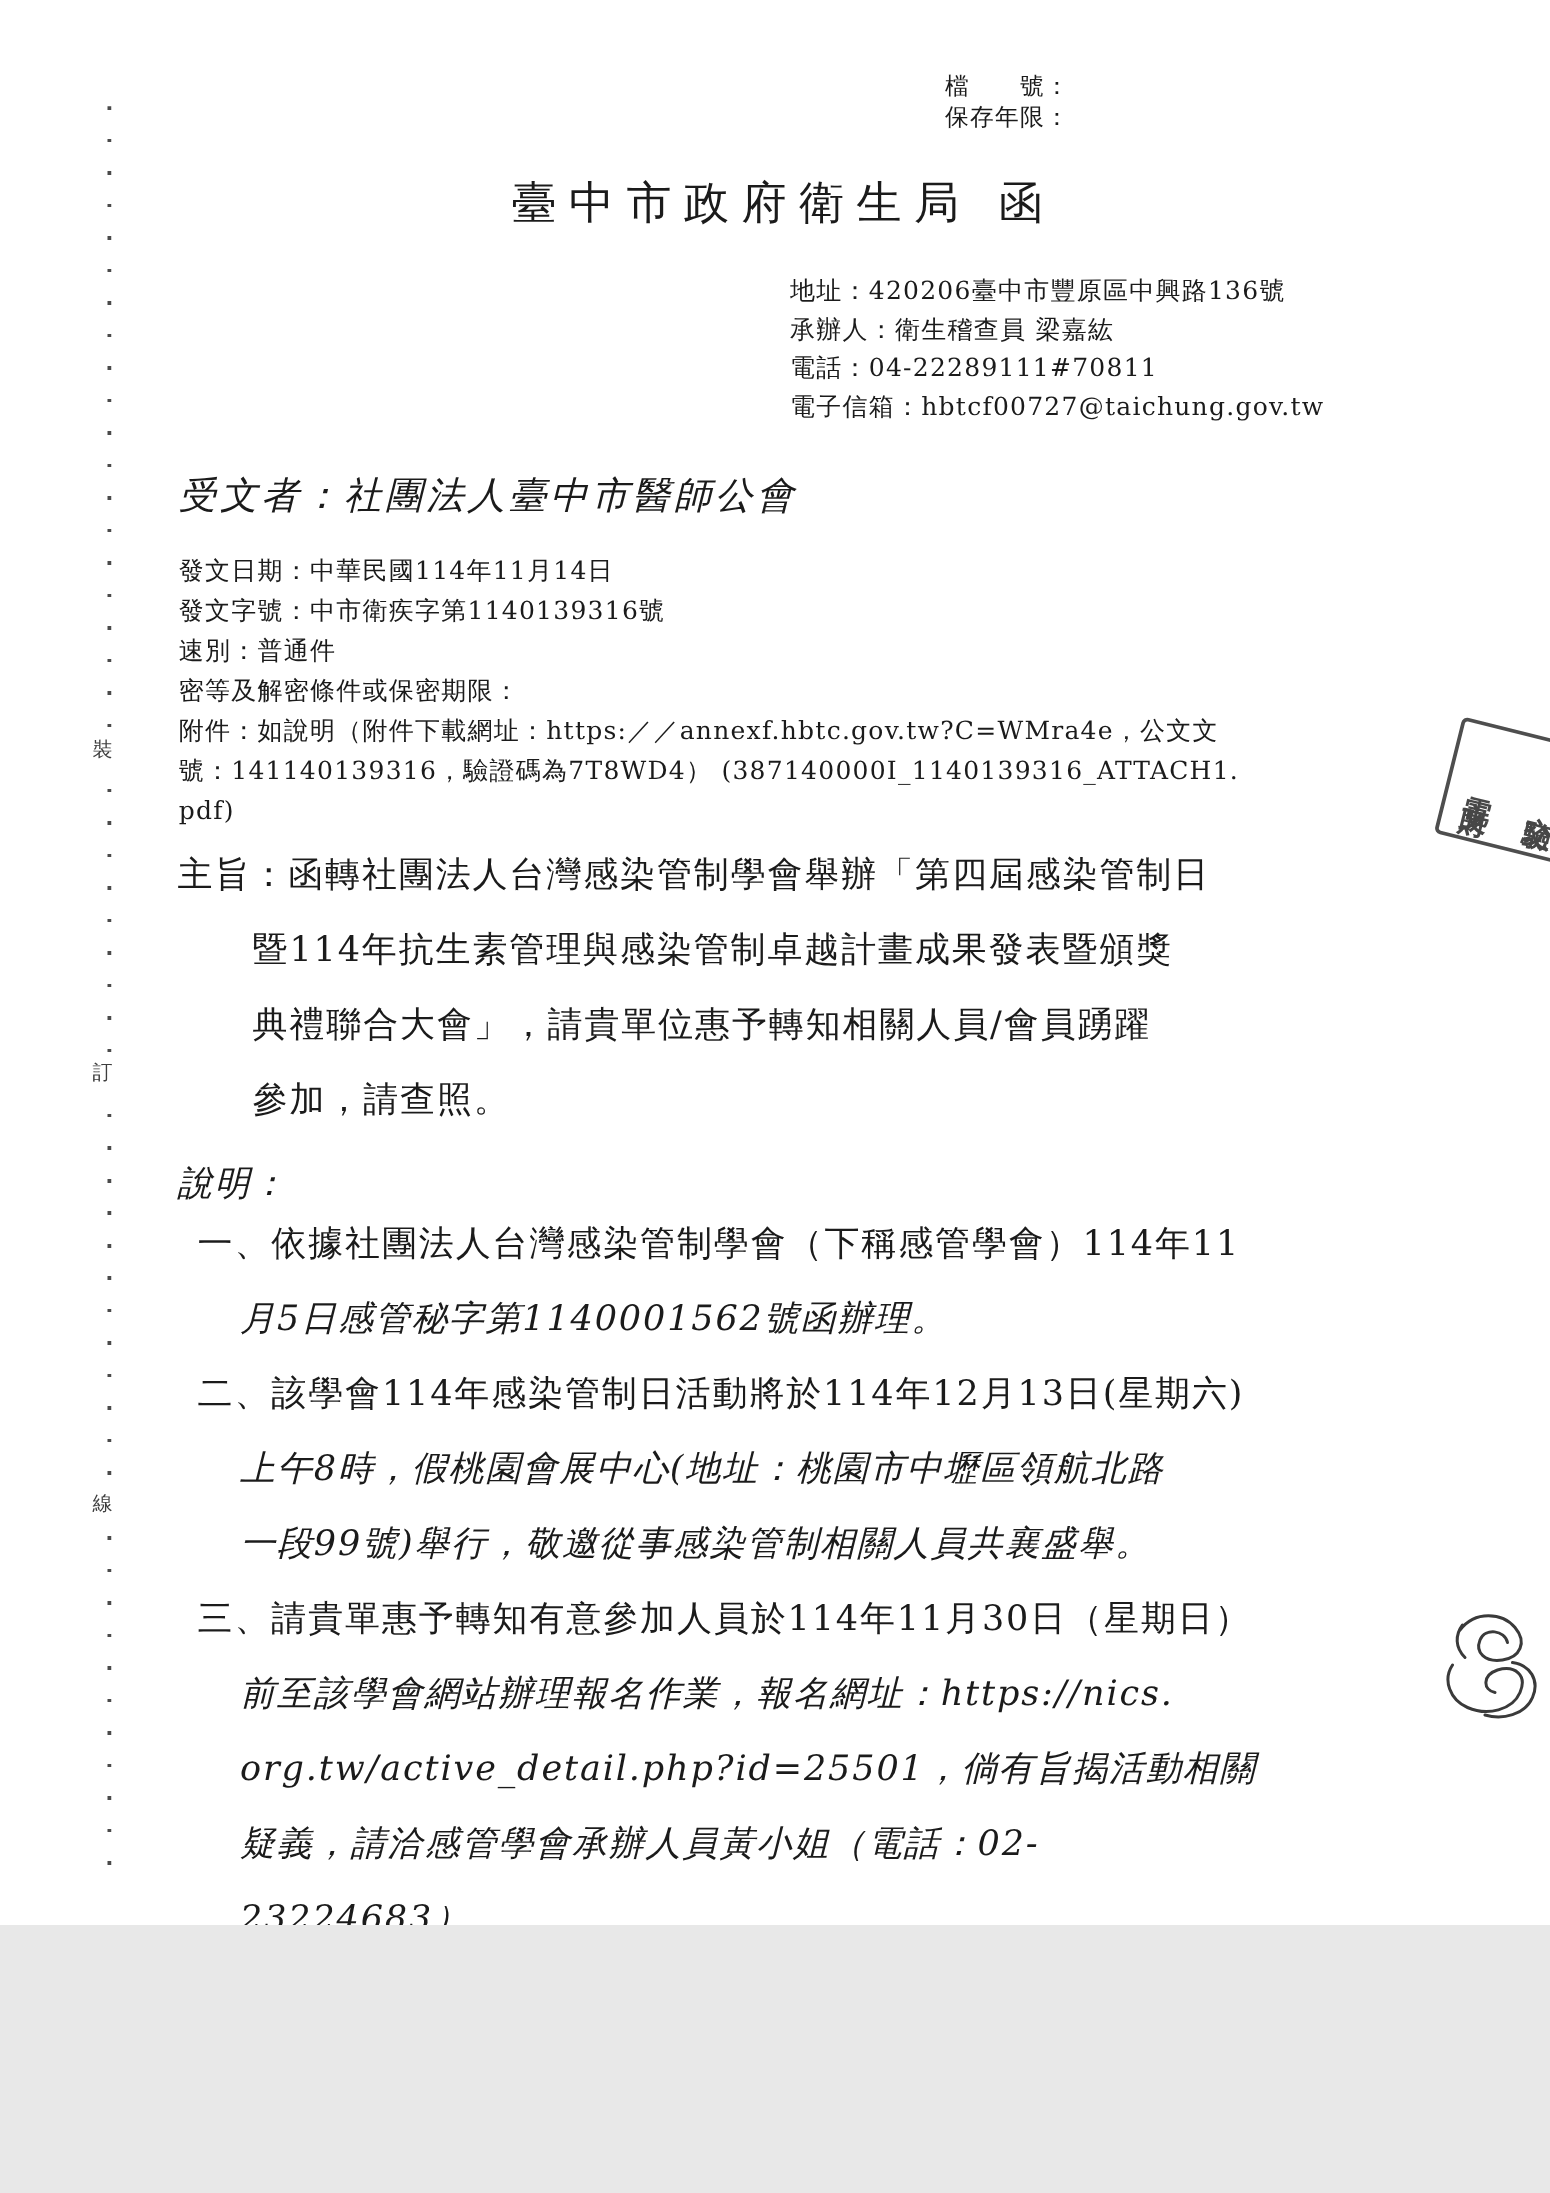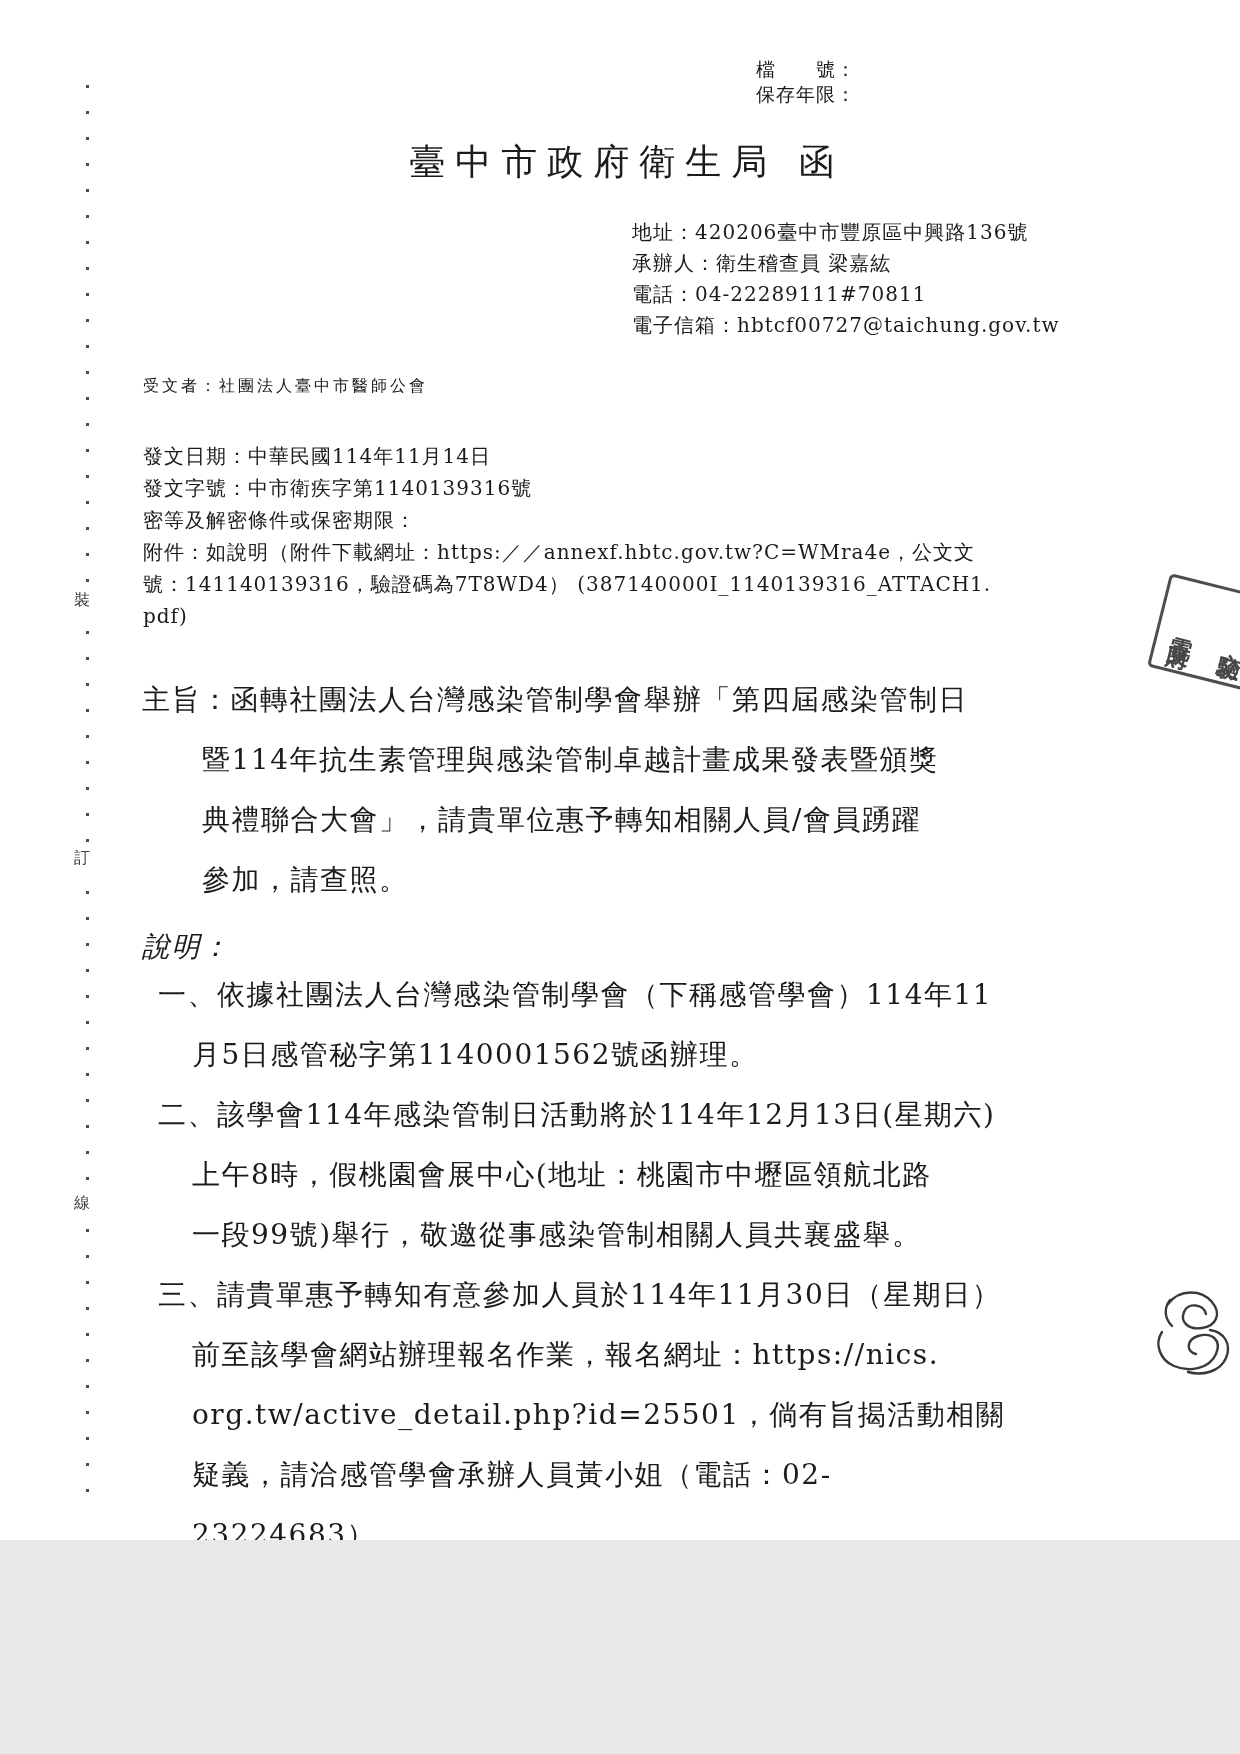--- a/index.html
+++ b/index.html
@@ -12,31 +12,31 @@
     font-family:"DejaVu Serif", serif;
     overflow:hidden;
   }
   
   .file-block { position:absolute; top:57px; left:756px; font-size:19px; line-height:25px; letter-spacing:1px; }
   
   .doc-title { position:absolute; top:138px; left:0; width:100%; text-align:center; font-size:36px; letter-spacing:10px; padding-left:14px; box-sizing:border-box; }
   
   .sender-info { position:absolute; top:217px; left:632px; font-size:20px; line-height:31px; letter-spacing:1px; }
   
-  .recipient { position:absolute; top:376px; left:143px; font-size:16px; letter-spacing:3px; }
+  .recipient { position:absolute; top:376px; left:143px; font-size:30px; letter-spacing:3px;font-style:italic; }
   
   .meta { position:absolute; top:440px; left:143px; font-size:20px; line-height:32px; letter-spacing:1px; }
   .meta .cont { }
   
   .subject { position:absolute; top:670px; left:142px; width:860px; font-size:28px; line-height:60px; letter-spacing:1.5px; }
   .subject .cont { margin-left:60px; }
   
   .exp-heading { position:absolute; top:928px; left:142px; font-size:28px; letter-spacing:1.5px;font-style:italic; }
   .explanation { position:absolute; top:965px; left:158px; width:900px; font-size:28px; line-height:60px; letter-spacing:1.5px; }
-  .explanation .cont { margin-left:34px; }
+  .explanation .cont { margin-left:34px;font-style:italic; }
   
   .page-footer { position:absolute; top:1690px; left:0; width:100%; text-align:center; font-size:17px; letter-spacing:2px; }
   
   .binding-line {
     position:absolute; left:86px; top:85px; width:3px; height:1420px;
     background-image:repeating-linear-gradient(to bottom, #4a4a4a 0 3px, transparent 3px 26px);
   }
   .margin-char { position:absolute; left:74px; font-size:16px; color:#3d3d3d; background:#fff; padding:2px 0; }
   .margin-char.zhuang { top:588px; }
   .margin-char.ding   { top:846px; }
@@ -71,20 +71,21 @@
     <div>承辦人：衛生稽查員 梁嘉紘</div>
     <div>電話：04-22289111#70811</div>
     <div>電子信箱：hbtcf00727@taichung.gov.tw</div>
   </div>
 
   <div class="recipient">受文者：社團法人臺中市醫師公會</div>
 
   <div class="meta">
     <div>發文日期：中華民國114年11月14日</div>
     <div>發文字號：中市衛疾字第1140139316號</div>
+    <div>速別：普通件</div>
     <div>密等及解密條件或保密期限：</div>
     <div>附件：如說明（附件下載網址：https:／／annexf.hbtc.gov.tw?C=WMra4e，公文文</div>
     <div class="cont">號：141140139316，驗證碼為7T8WD4） (387140000I_1140139316_ATTACH1.</div>
     <div class="cont">pdf)</div>
   </div>
 
   <div class="subject">
     <div>主旨：函轉社團法人台灣感染管制學會舉辦「第四屆感染管制日</div>
     <div class="cont">暨114年抗生素管理與感染管制卓越計畫成果發表暨頒獎</div>
     <div class="cont">典禮聯合大會」，請貴單位惠予轉知相關人員/會員踴躍</div>

